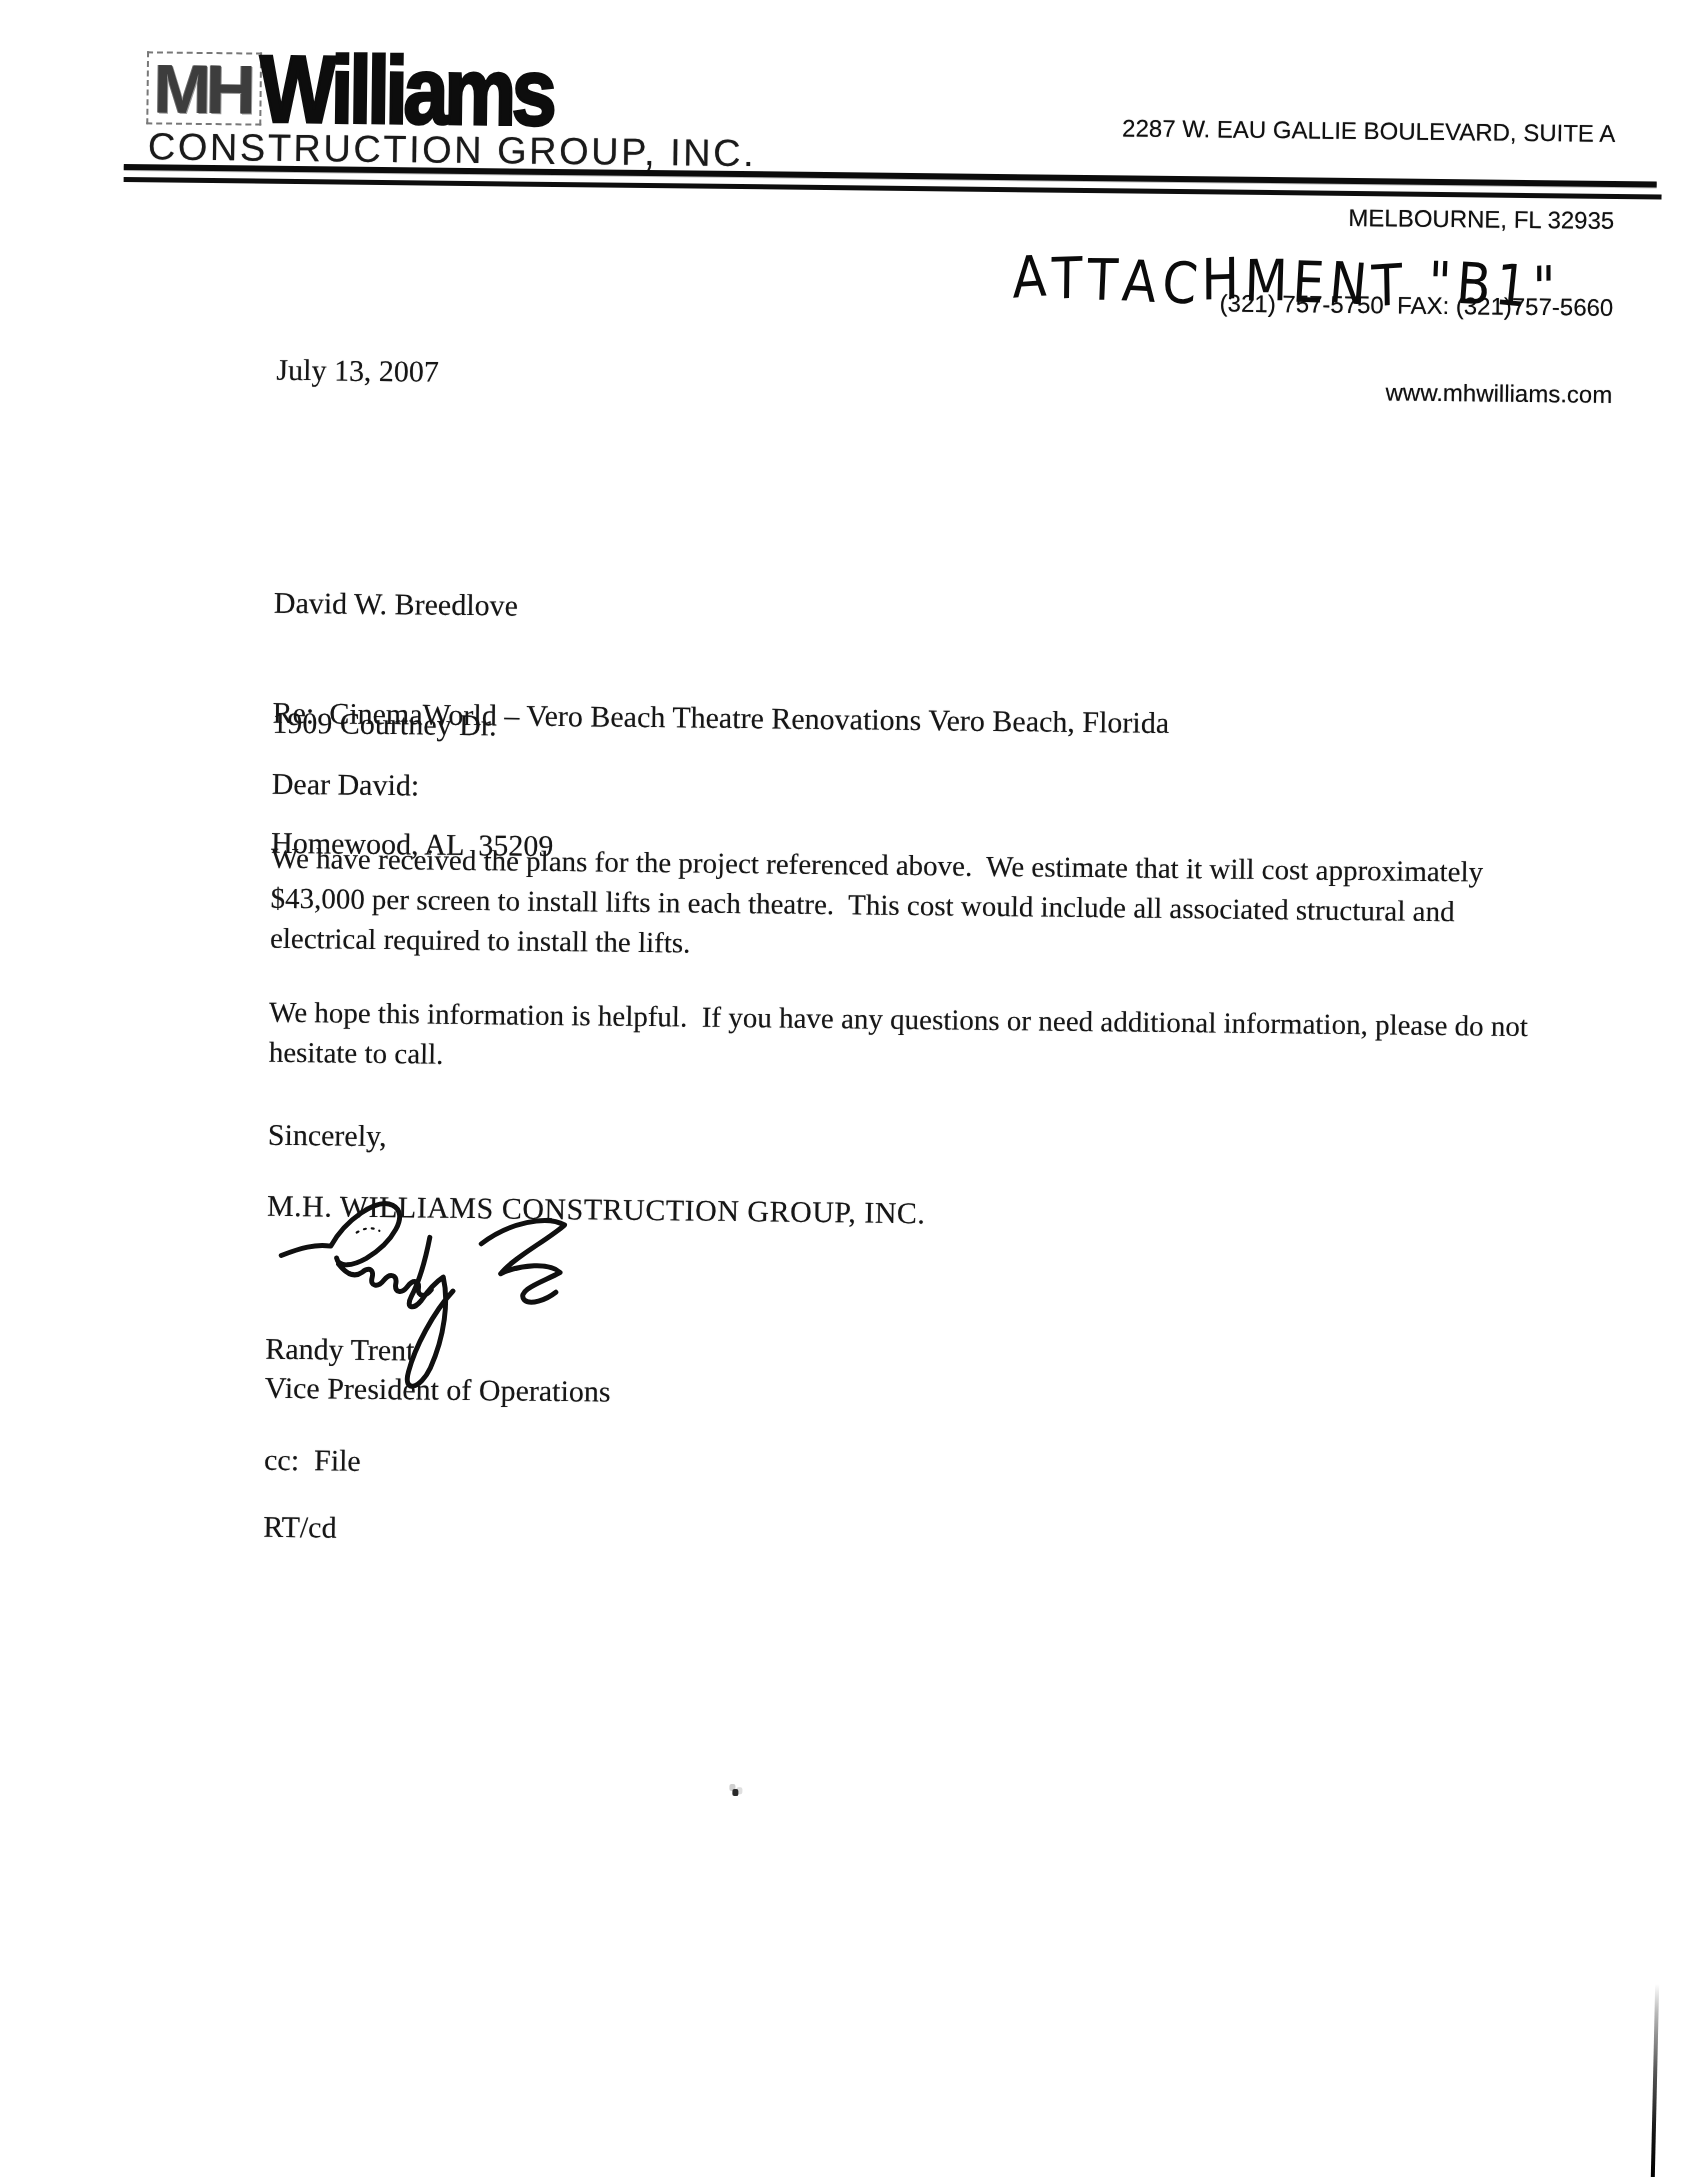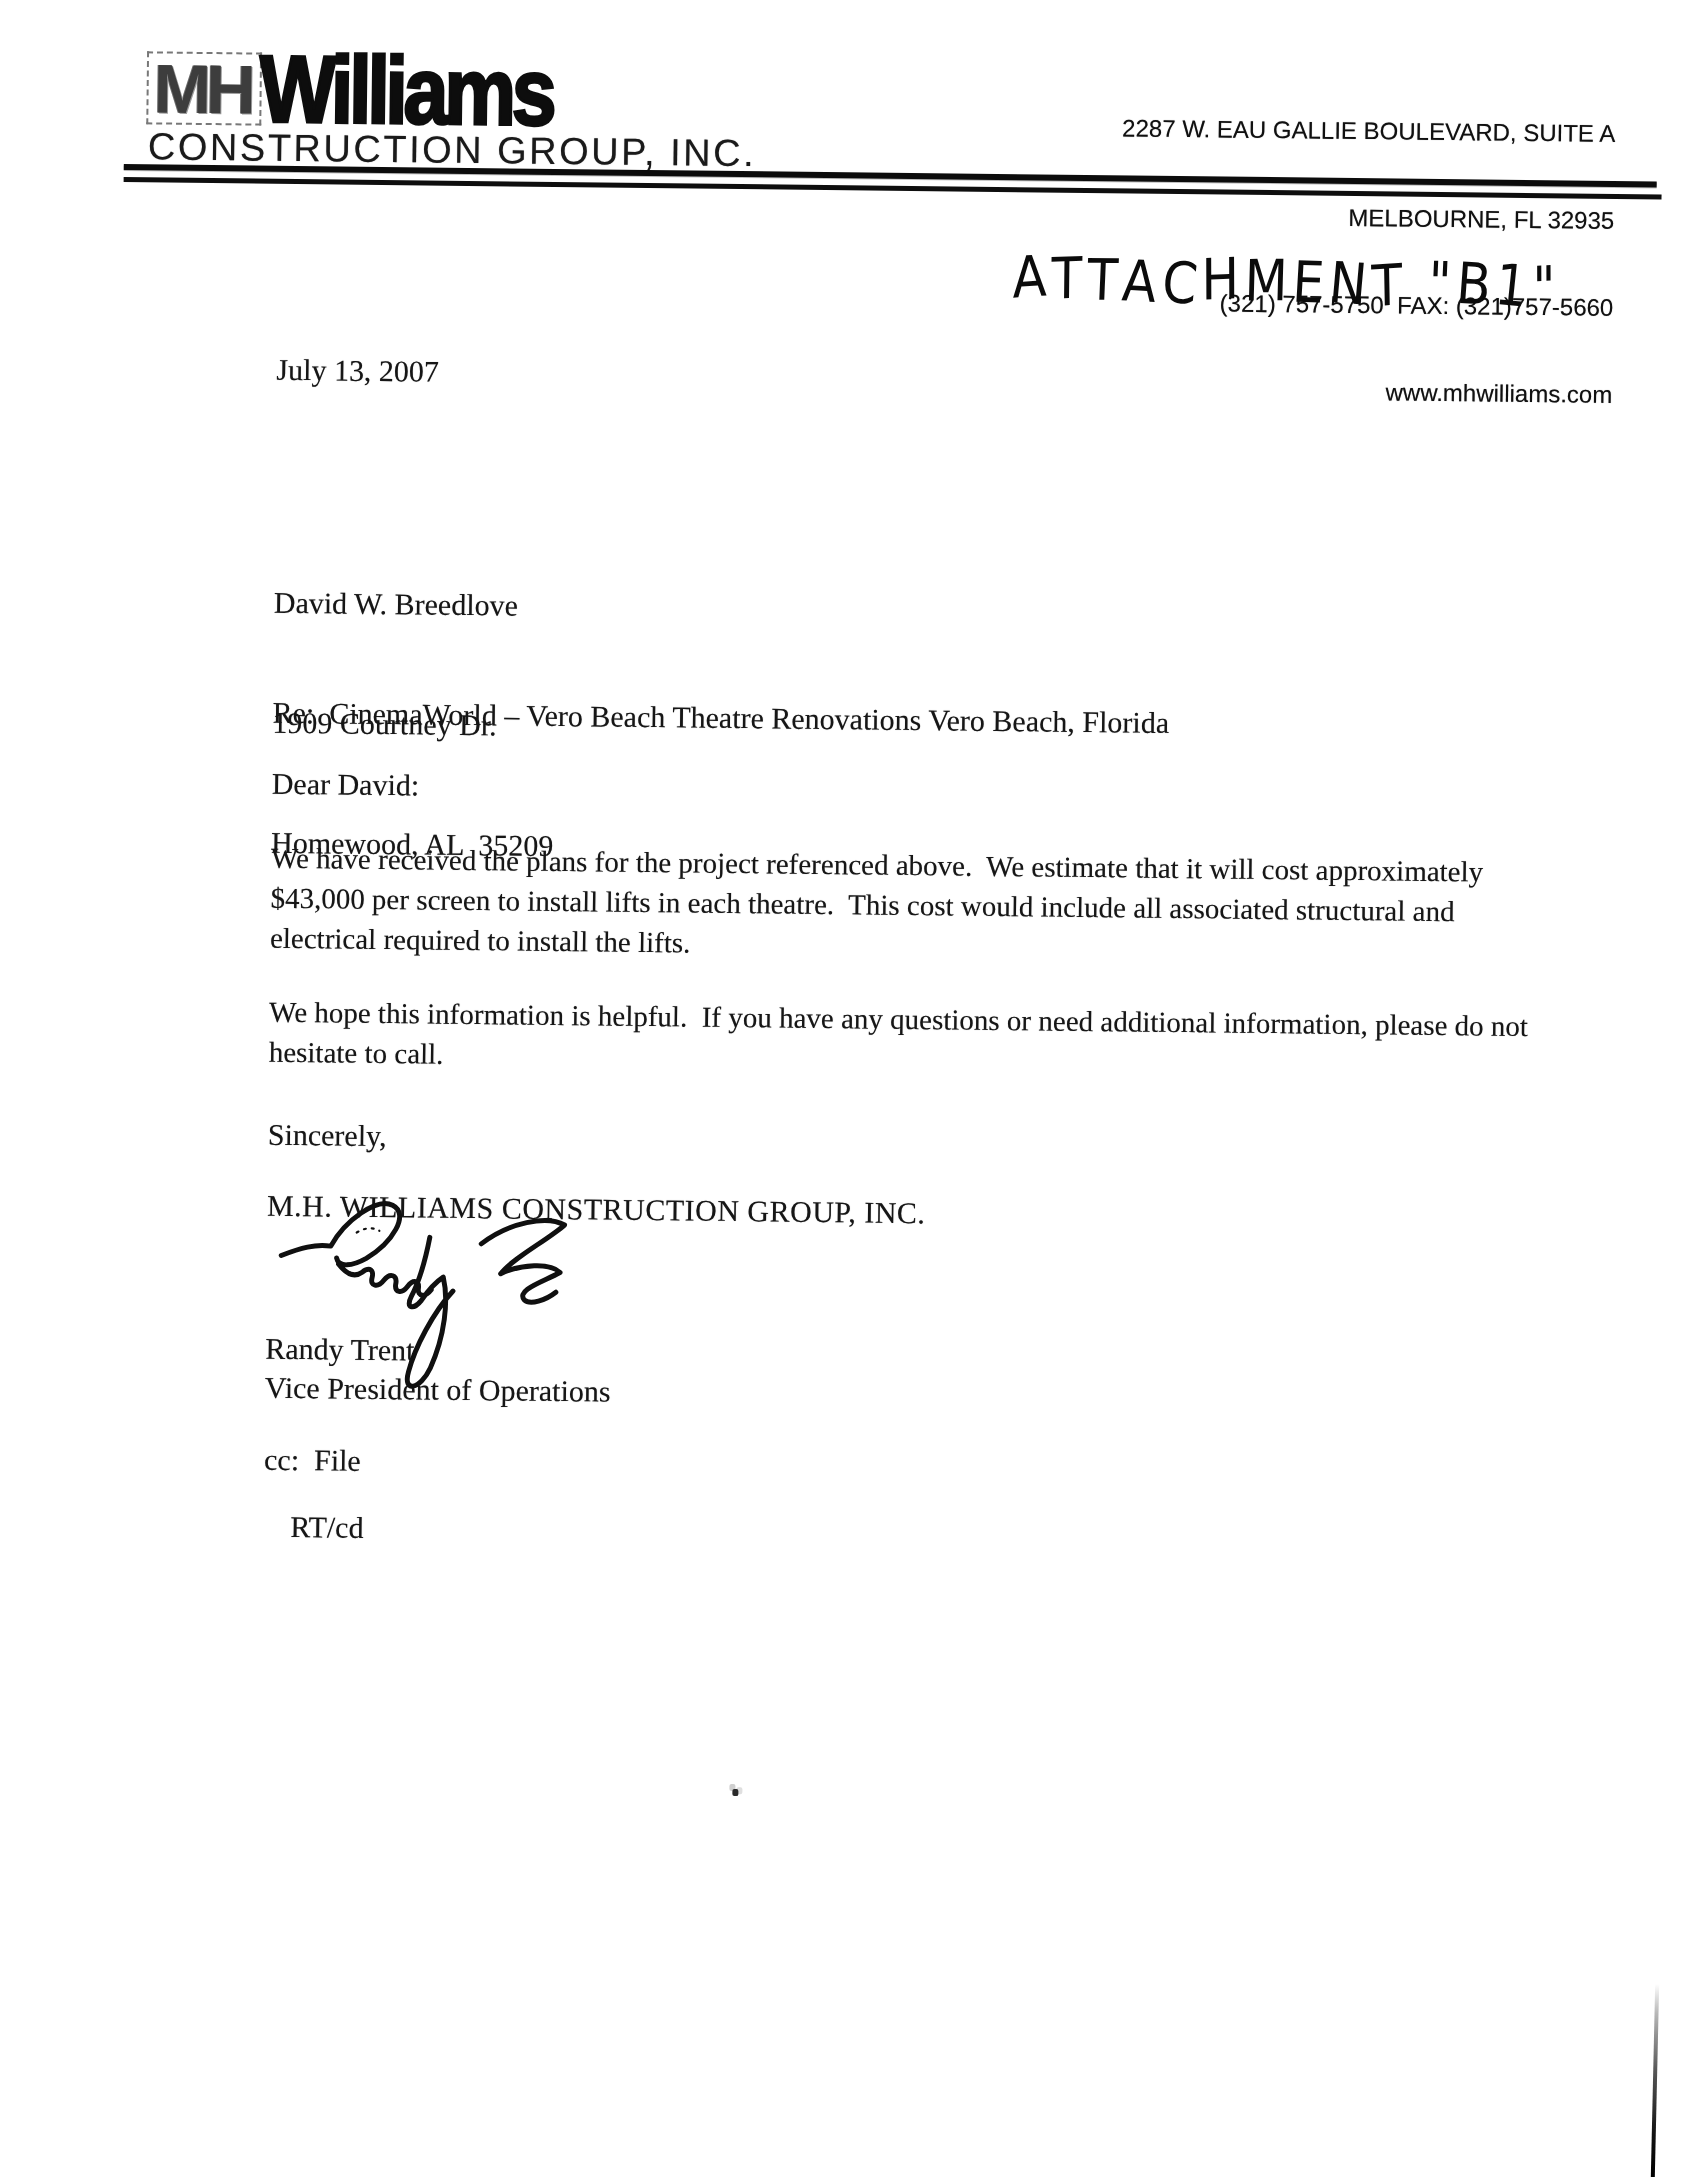--- a/index.html
+++ b/index.html
@@ -45,21 +45,21 @@
   .recip{left:280px;top:501px;}
   .re{left:280px;top:691px;}
   .dear{left:280px;top:762px;}
   .p1{left:280px;top:836px;}
   .p2{left:280px;top:990px;}
   .close{left:280px;top:1113px;}
   .company{left:280px;top:1184px;letter-spacing:0.5px;}
   .signer{left:280px;top:1327px;}
   .title{left:280px;top:1366px;}
   .cc{left:280px;top:1438px;}
-  .init{left:280px;top:1505px;margin-left:27px;}
+  .init{left:280px;top:1505px;}
 
   .sig{position:absolute;left:275px;top:1188px;width:465px;height:228px;z-index:3;}
   .sig path{fill:none;stroke:#101010;stroke-width:5;stroke-linecap:round;stroke-linejoin:round;}
   .sig .dots{stroke-width:2.2;stroke-dasharray:2 6;}
 
   
   .speck{position:absolute;left:752px;top:1782px;width:6px;height:7px;background:#2a2a2a;
          border-radius:2px;box-shadow:-3px -5px 0 rgba(120,120,120,.35),4px -2px 0 rgba(150,150,150,.3);}
   .edge-line{position:absolute;left:1653px;top:1984px;width:4px;height:193px;
              transform:rotate(1.3deg);

